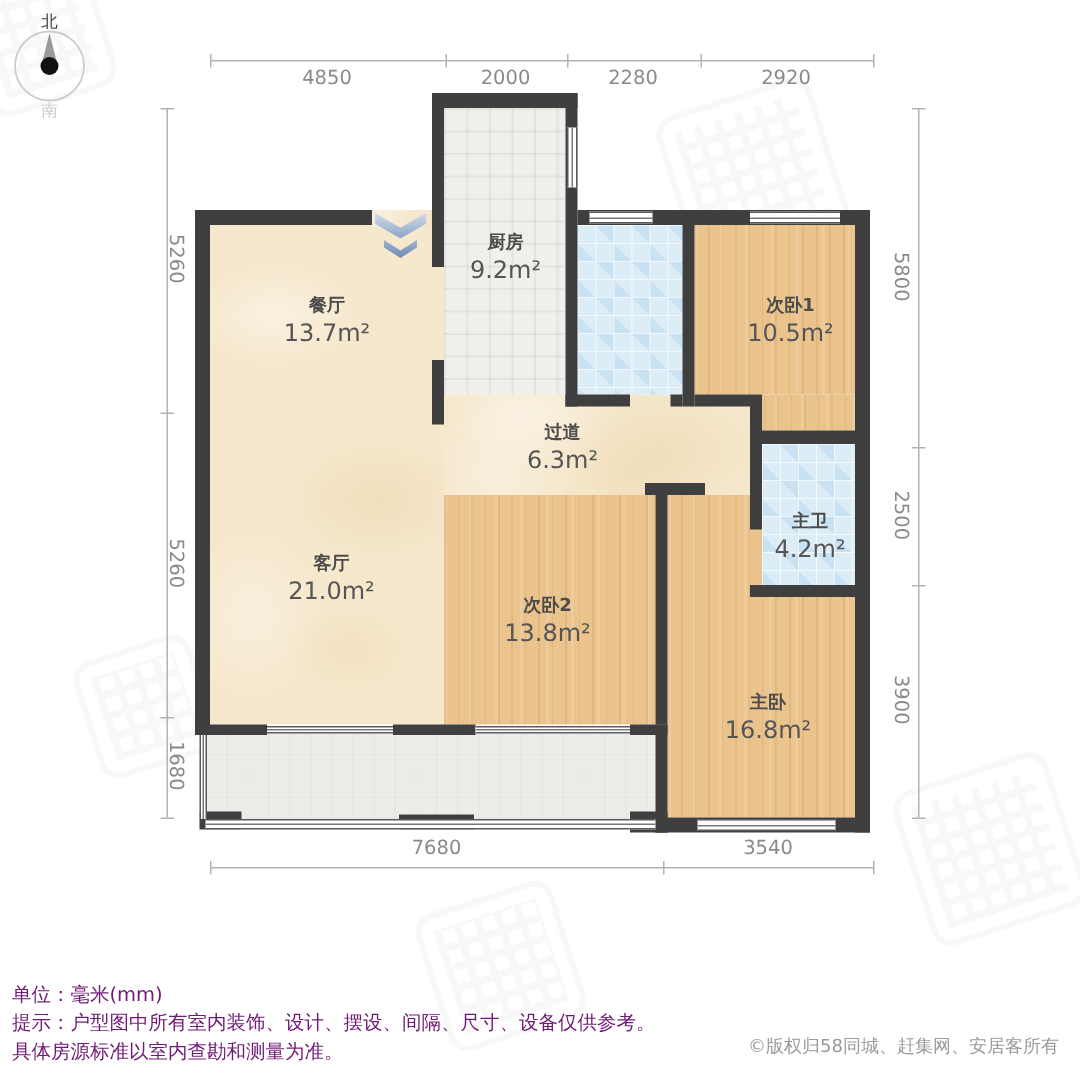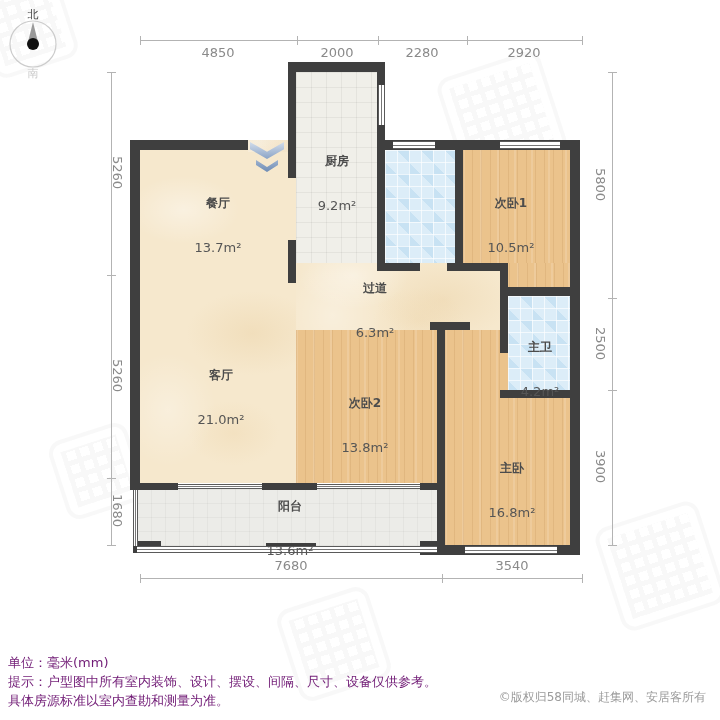--- a/index.html
+++ b/index.html
@@ -38,21 +38,21 @@
       linear-gradient(90deg, rgba(0,0,0,.035) 1px, transparent 1px);
     background-size:14px 14px;}
   
   .win-h{position:absolute;background:#fff linear-gradient(#777,#777) center/100% 1px no-repeat;
          border-top:1px solid #5a5a5a;border-bottom:1px solid #5a5a5a;box-sizing:border-box;}
   .win-v{position:absolute;background:#fff linear-gradient(#777,#777) center/1px 100% no-repeat;
          border-left:1px solid #5a5a5a;border-right:1px solid #5a5a5a;box-sizing:border-box;}
   
   .room-label{position:absolute;width:96px;text-align:center;color:#4c4c4c;
               font-size:12px;line-height:1.3;font-weight:bold;}
-  .room-label .area{display:block;font-size:13px;color:#555;font-weight:normal;margin-top:28px;}
+  .room-label .area{display:block;font-size:16px;color:#555;font-weight:normal;}
   
   .dim-line{position:absolute;background:#b3b3b3;}
   .tick{position:absolute;background:#b3b3b3;}
   .dim-label{position:absolute;color:#8a8a8a;font-size:13px;width:60px;text-align:center;}
   .dim-label.rot{width:44px;transform:rotate(90deg);}
   
   .chev{position:absolute;}
   .chev-big{width:34px;height:17px;background:linear-gradient(180deg,#d3ddeb,#8aa3c6);
             clip-path:polygon(0 0,50% 58%,100% 0,100% 42%,50% 100%,0 42%);}
   .chev-small{width:22px;height:12px;background:linear-gradient(180deg,#9db2cf,#6f8cb4);
@@ -149,21 +149,21 @@
   <div class="chev chev-small" style="left:256px;top:160px"></div>
 
   <div class="room-label" style="left:170px;top:196px">
     <span>餐厅</span>
     <span class="area">13.7m²</span>
   </div>
   <div class="room-label" style="left:289px;top:154px">
     <span>厨房</span>
     <span class="area">9.2m²</span>
   </div>
-  <div class="room-label" style="left:463px;top:196px">
+  <div class="room-label" style="left:479px;top:196px">
     <span>次卧1</span>
     <span class="area">10.5m²</span>
   </div>
   <div class="room-label" style="left:327px;top:281px">
     <span>过道</span>
     <span class="area">6.3m²</span>
   </div>
   <div class="room-label" style="left:173px;top:368px">
     <span>客厅</span>
     <span class="area">21.0m²</span>
@@ -172,24 +172,20 @@
     <span>次卧2</span>
     <span class="area">13.8m²</span>
   </div>
   <div class="room-label" style="left:492px;top:340px">
     <span>主卫</span>
     <span class="area">4.2m²</span>
   </div>
   <div class="room-label" style="left:464px;top:461px">
     <span>主卧</span>
     <span class="area">16.8m²</span>
-  </div>
-  <div class="room-label" style="left:242px;top:499px">
-    <span>阳台</span>
-    <span class="area">13.6m²</span>
   </div>
 </div>
 
 <div class="dim-line" style="left:140px;top:40px;width:442px;height:1px"></div>
 <div class="tick" style="left:140px;top:36px;width:1px;height:9px"></div>
 <div class="tick" style="left:297px;top:36px;width:1px;height:9px"></div>
 <div class="tick" style="left:378px;top:36px;width:1px;height:9px"></div>
 <div class="tick" style="left:467px;top:36px;width:1px;height:9px"></div>
 <div class="tick" style="left:582px;top:36px;width:1px;height:9px"></div>
 <div class="dim-label" style="left:188px;top:45px">4850</div>

